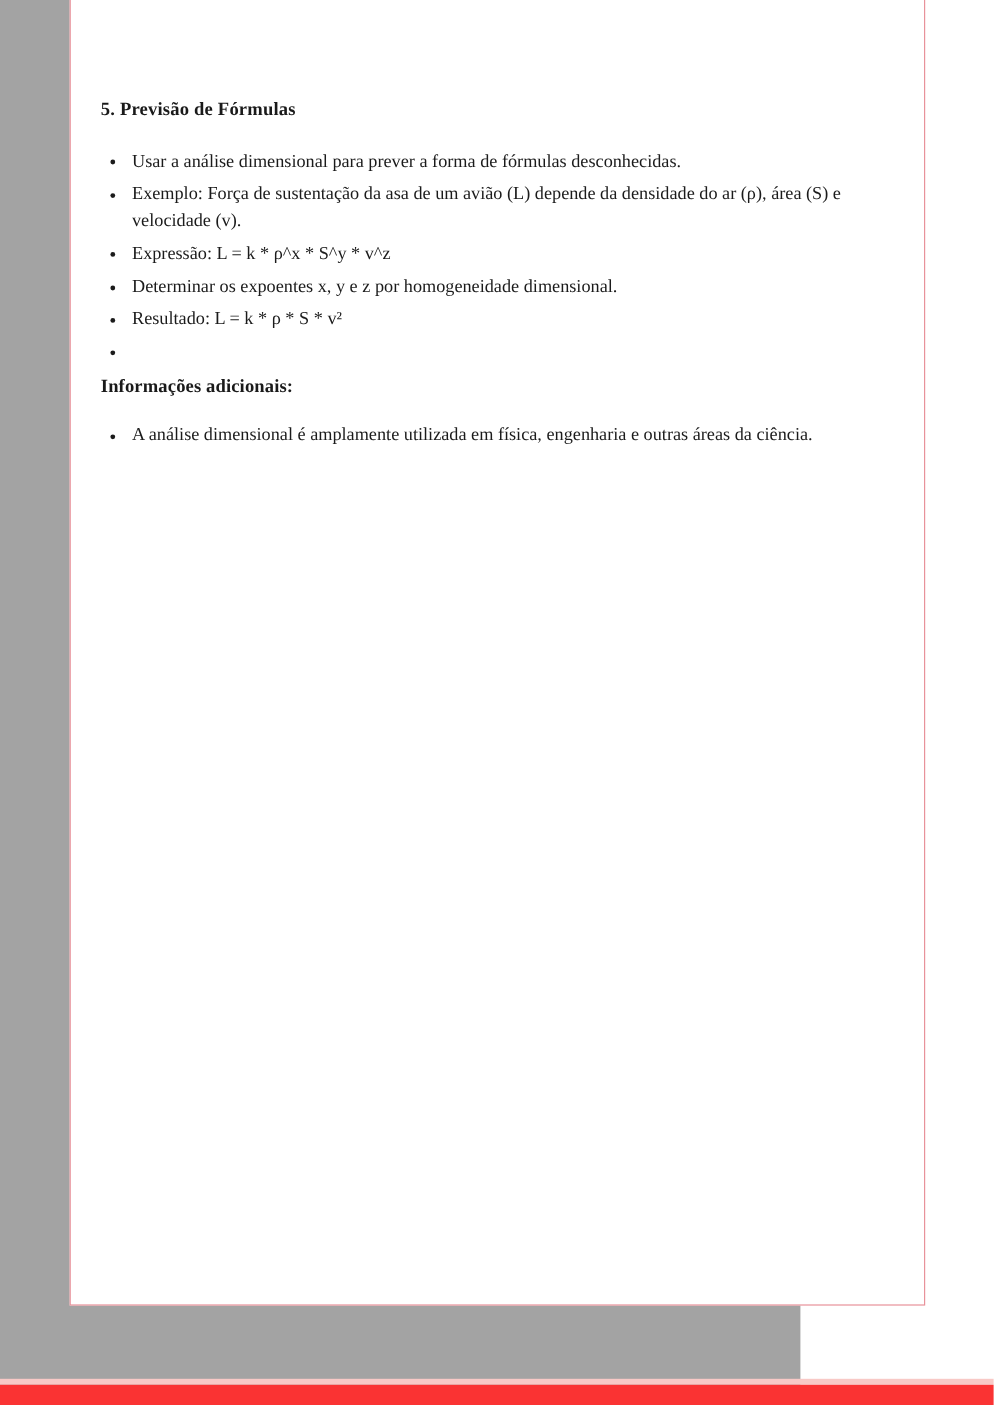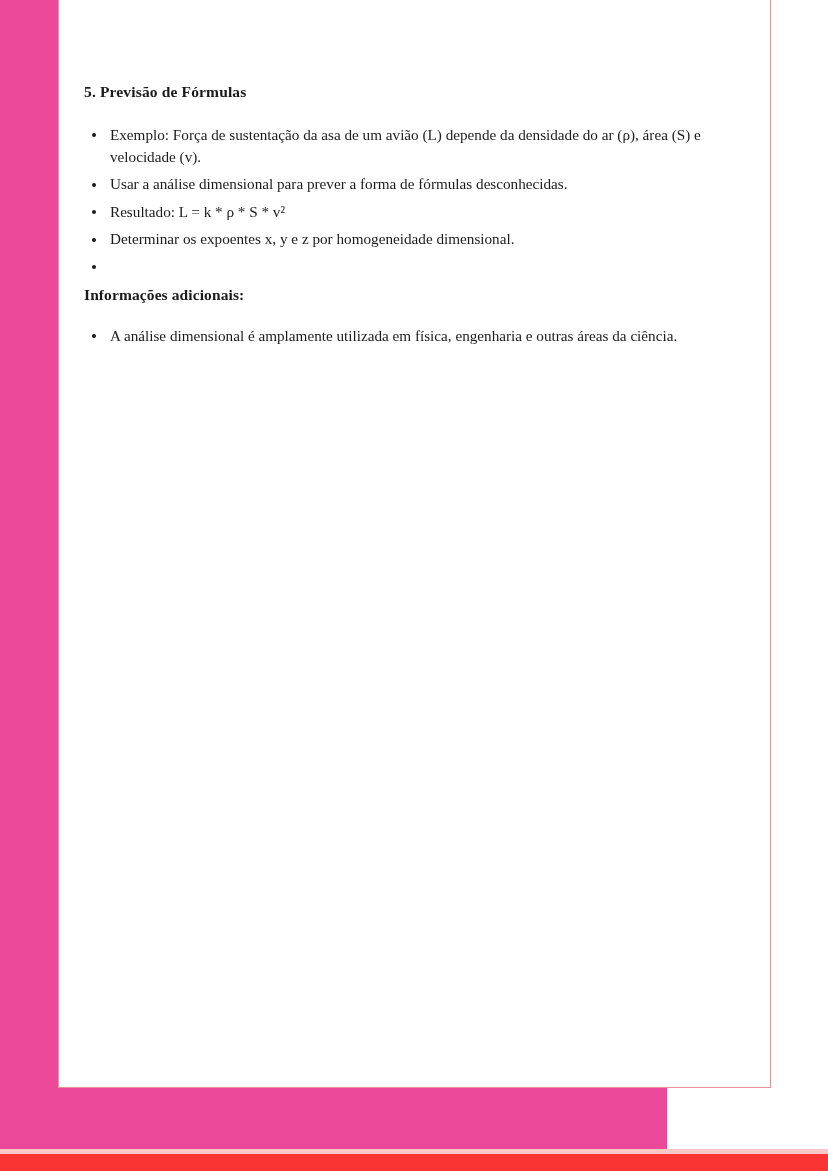--- a/index.html
+++ b/index.html
@@ -15,21 +15,21 @@
     overflow: hidden;
   }
 
   
   .page {
     position: absolute;
     left: 0;
     top: 0;
     width: 667px;
     height: 1171px;
-    background: #ec4899;
+    background: #a3a3a3;
   }
 
   
   .content-box {
     position: absolute;
     left: 58px;
     top: -14px;
     width: 713px;
     height: 1102px;
     border: 1px solid #e8929a;
@@ -114,33 +114,37 @@
 <div class="page">
 
   <div class="content-box">
     <div class="content-inner">
 
       <h2 class="section-heading">5. Previsão de Fórmulas</h2>
 
       <ul class="bullets">
         <li>
           <span class="bullet-dot"></span>
+          <span>Usar a análise dimensional para prever a forma de fórmulas desconhecidas.</span>
+        </li>
+        <li>
+          <span class="bullet-dot"></span>
           <span>Exemplo: Força de sustentação da asa de um avião (L) depende da densidade do ar (ρ), área (S) e velocidade (v).</span>
         </li>
         <li>
           <span class="bullet-dot"></span>
-          <span>Usar a análise dimensional para prever a forma de fórmulas desconhecidas.</span>
+          <span>Expressão: L = k * ρ^x * S^y * v^z</span>
+        </li>
+        <li>
+          <span class="bullet-dot"></span>
+          <span>Determinar os expoentes x, y e z por homogeneidade dimensional.</span>
         </li>
         <li>
           <span class="bullet-dot"></span>
           <span>Resultado: L = k * ρ * S * v²</span>
-        </li>
-        <li>
-          <span class="bullet-dot"></span>
-          <span>Determinar os expoentes x, y e z por homogeneidade dimensional.</span>
         </li>
         <li>
           <span class="bullet-dot"></span>
         </li>
       </ul>
 
       <h3 class="sub-heading">Informações adicionais:</h3>
 
       <ul class="bullets">
         <li>

